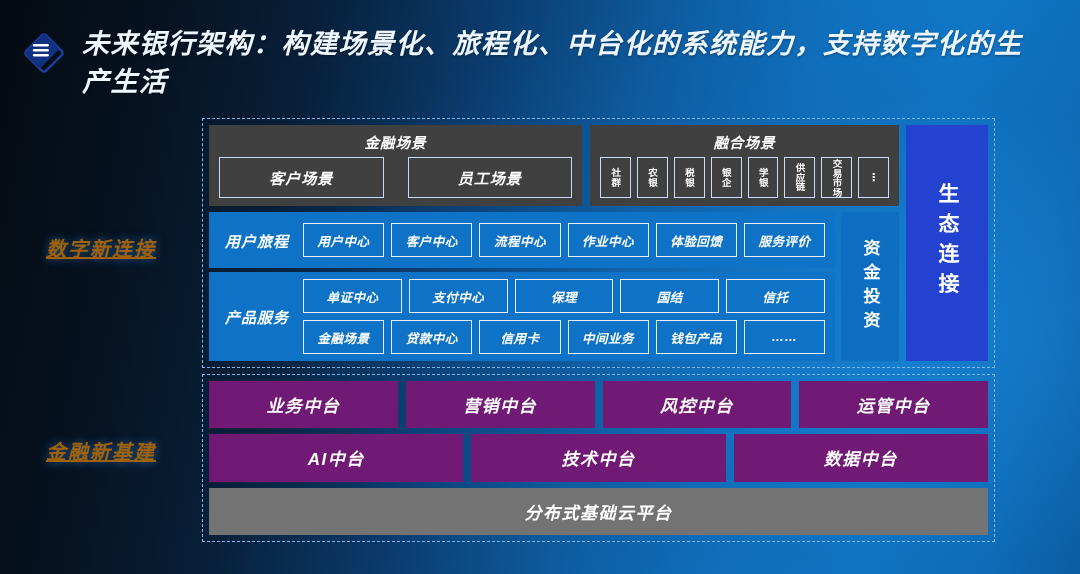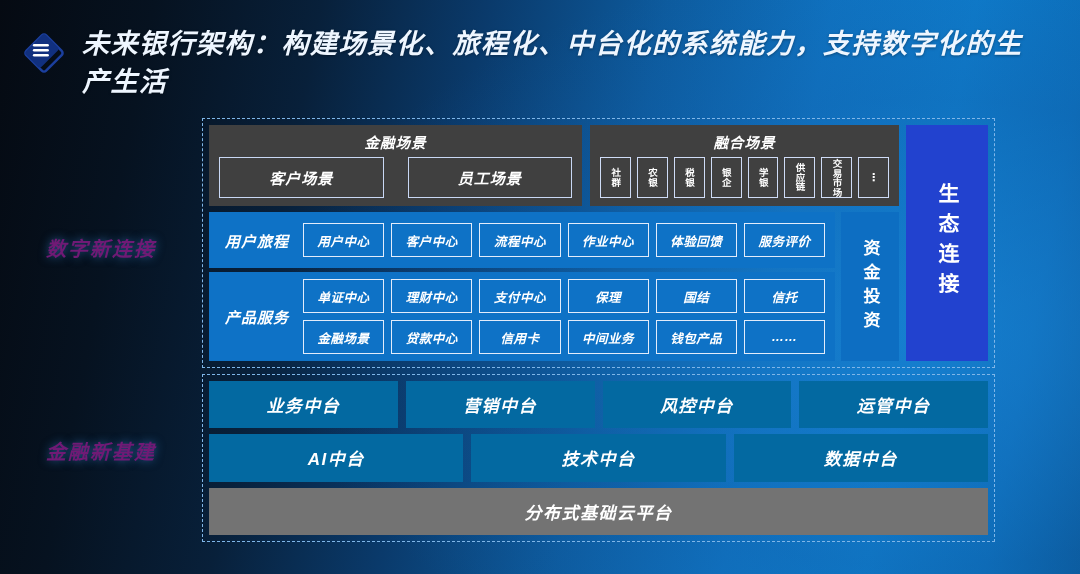--- a/index.html
+++ b/index.html
@@ -34,23 +34,24 @@
     font-weight:700;
     font-style:italic;
     letter-spacing:1.5px;
     text-shadow:0 1px 3px rgba(0,0,0,0.35);
     max-width:950px;
   }
 
   
   .side-label {
     position:absolute; left:46px;
-    color:#701a75; font-size:20px; font-weight:700;
+    color:#a16207; font-size:20px; font-weight:700;
     letter-spacing:2px; font-style:italic;
     text-shadow:0 0 10px rgba(60,140,220,0.55);
+    text-decoration:underline;
   }
   #label-digital { top:233px; }
   #label-infra   { top:436px; }
 
   
   #panel-upper {
     position:absolute; left:202px; top:118px; width:793px; height:250px;
     border:1.6px dashed #7fb6e8;
     padding:6px;
     display:flex; gap:7px;
@@ -133,21 +134,21 @@
 
   
   #panel-lower {
     position:absolute; left:202px; top:374px; width:793px; height:168px;
     border:1.6px dashed #7fb6e8;
     padding:6px;
     display:flex; flex-direction:column; gap:6px;
   }
   .mid-row { display:flex; gap:8px; flex:1 1 0; }
   .mid-box {
-    flex:1 1 0; background:#0369a1;
+    flex:1 1 0; background:#701a75;
     display:flex; align-items:center; justify-content:center;
     color:#ffffff; font-size:17px; font-weight:700; letter-spacing:1.5px;
     font-style:italic;
   }
   #cloud-bar {
     flex:1 1 0; background:#737373;
     display:flex; align-items:center; justify-content:center;
     color:#ffffff; font-size:17px; font-weight:700; letter-spacing:1.5px;
     font-style:italic;
   }
@@ -219,21 +220,20 @@
             <div class="chip">体验回馈</div>
             <div class="chip">服务评价</div>
           </div>
         </div>
 
         <div id="product-band">
           <div class="band-label">产品服务</div>
           <div id="product-grid">
             <div class="chip-row">
               <div class="chip">单证中心</div>
-              <div class="chip">理财中心</div>
               <div class="chip">支付中心</div>
               <div class="chip">保理</div>
               <div class="chip">国结</div>
               <div class="chip">信托</div>
             </div>
             <div class="chip-row">
               <div class="chip">金融场景</div>
               <div class="chip">贷款中心</div>
               <div class="chip">信用卡</div>
               <div class="chip">中间业务</div>

